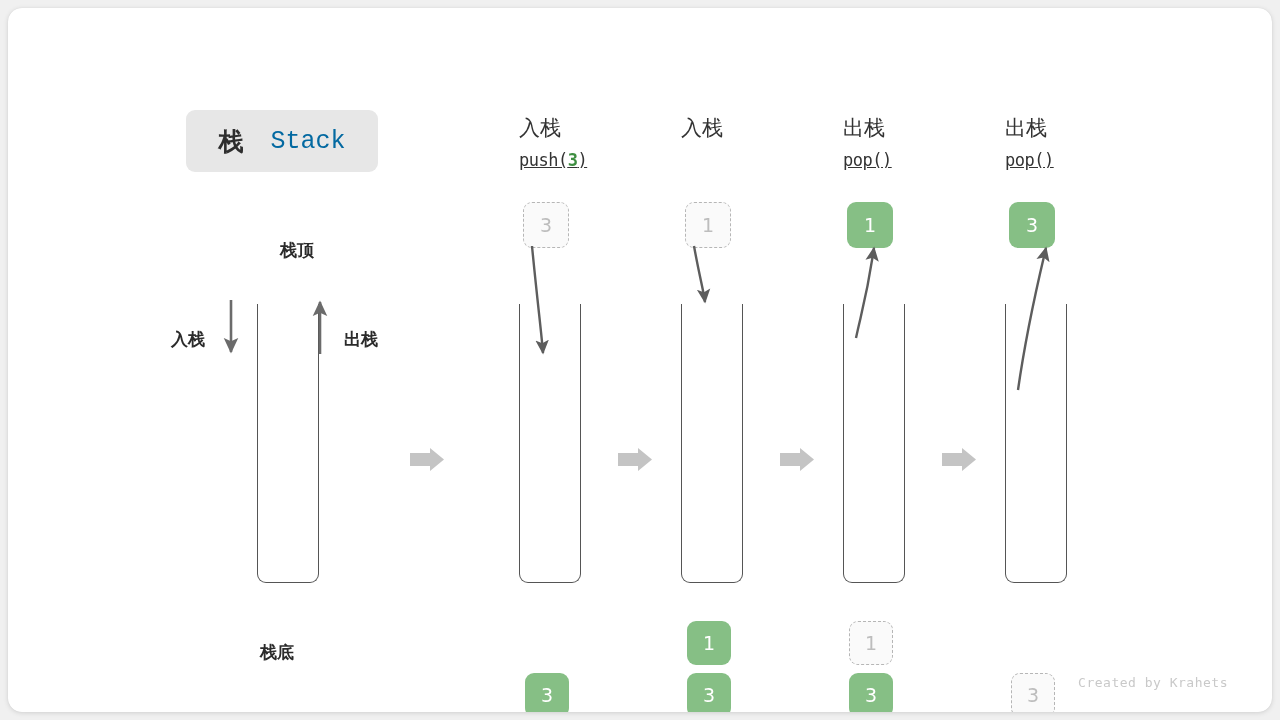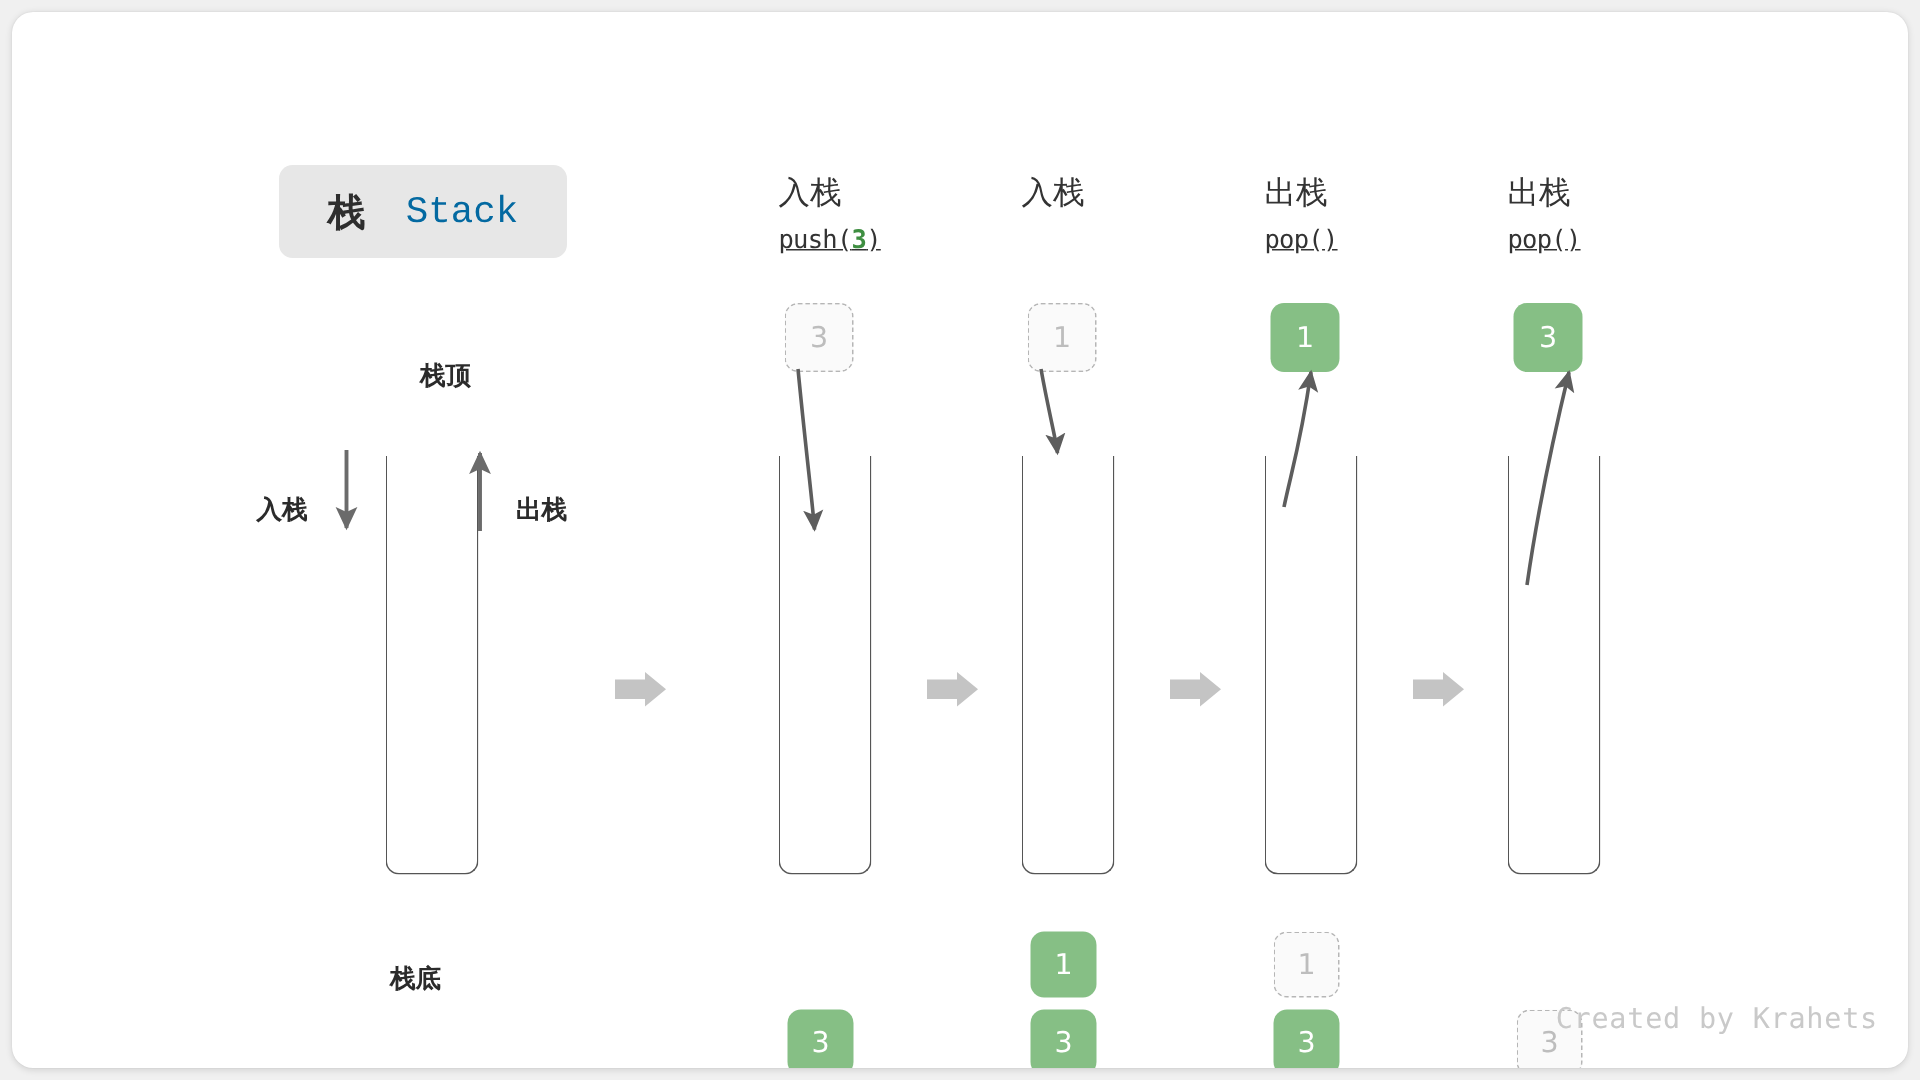--- a/index.html
+++ b/index.html
@@ -113,23 +113,23 @@
   }
   
   #overlay {
     position: absolute; left: 0; top: 0;
     width: 1264px; height: 704px;
     pointer-events: none;
   }
   
   #credit {
     position: absolute;
-    right: 20px; bottom: 22px;
+    right: 44px; bottom: 22px;
     font-family: "DejaVu Sans Mono", "Liberation Mono", monospace;
-    font-size: 19px;
+    font-size: 13px;
     color: #c9c9c9;
     letter-spacing: 0.5px;
   }
 </style>
 </head>
 <body>
 
 <div id="card">
 
   <div id="title-badge">

